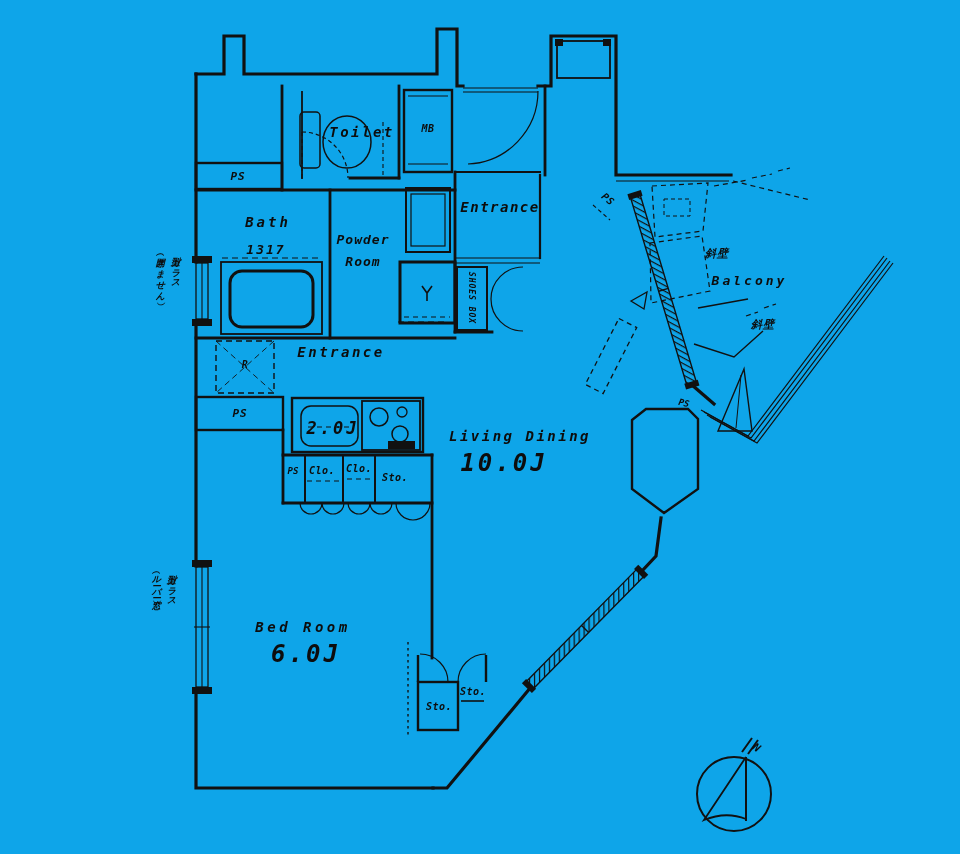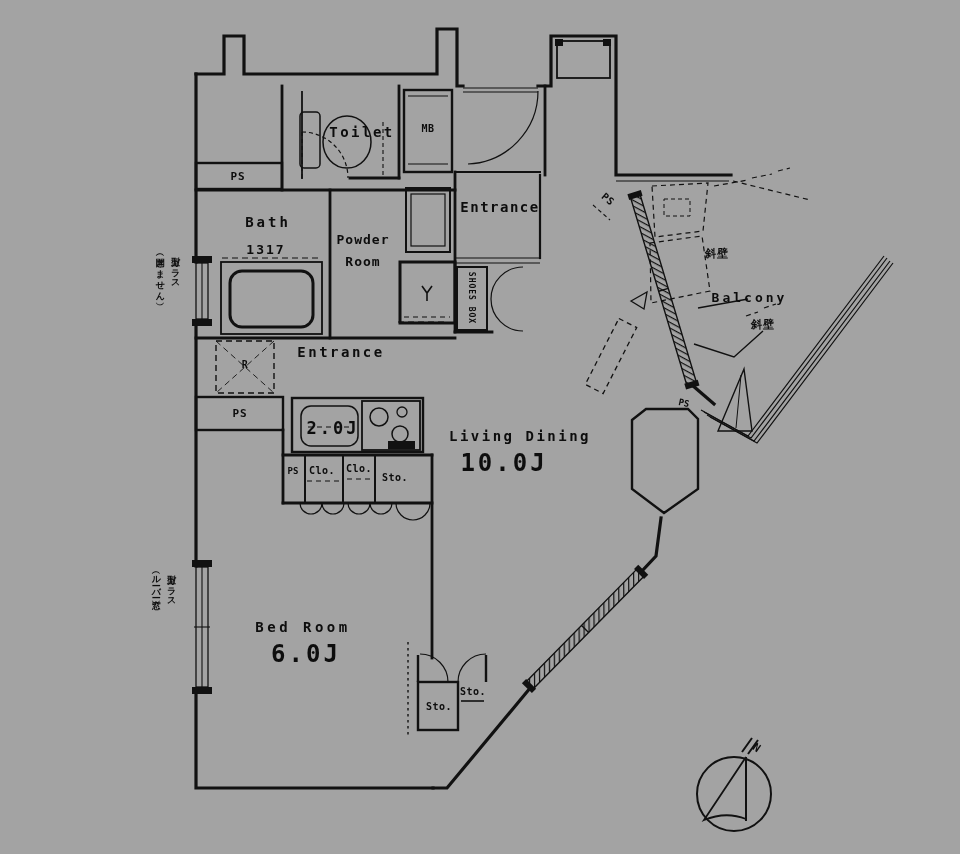--- a/index.html
+++ b/index.html
@@ -1,19 +1,19 @@
 <!DOCTYPE html>
 <html><head>
 <meta charset="utf-8">
 <style>
   html,body{margin:0;padding:0;background:#fff;}
   #plan{
-    position:relative;width:960px;height:854px;background:#a3a3a3;
+    position:relative;width:960px;height:854px;background:#0ea5e9;
     font-family:"DejaVu Sans Mono","Liberation Mono",monospace;
-    color:#0d0d0d;overflow:hidden;
+    color:#0d0d0d;overflow:hidden;font-style:italic;
   }
   #plan svg{position:absolute;left:0;top:0;}
   .lbl{
     position:absolute;font-weight:bold;white-space:nowrap;
     transform:translate(-50%,-50%);color:#0d0d0d;
     font-family:"DejaVu Sans Mono","Liberation Mono",monospace;
   }
   .f18{font-size:24px;letter-spacing:3px;}
   .f17{font-size:17px;letter-spacing:3px;margin-top:48px;}
   .f14{font-size:14px;letter-spacing:2.5px;}
@@ -243,21 +243,21 @@
 <div class="lbl f13" style="left:266px;top:249px;">1317</div>
 <div class="lbl f13" style="left:363px;top:239px;letter-spacing:1px;text-align:right;">Powder</div>
 <div class="lbl f13" style="left:363px;top:261px;letter-spacing:1px;">Room</div>
 <div class="lbl f14" style="left:500px;top:207px;letter-spacing:1.5px;">Entrance</div>
 <div class="lbl f14" style="left:341px;top:352px;">Entrance</div>
 <div class="lbl f17" style="left:333px;top:380px;">2.0J</div>
 <div class="lbl f14" style="left:520px;top:436px;">Living Dining</div>
 <div class="lbl f18" style="left:504px;top:463px;">10.0J</div>
 <div class="lbl f14" style="left:303px;top:627px;letter-spacing:3.5px;">Bed Room</div>
 <div class="lbl f18" style="left:306px;top:654px;">6.0J</div>
-<div class="lbl f13" style="left:729px;top:297px;letter-spacing:3px;padding-left:41px;">Balcony</div>
+<div class="lbl f13" style="left:729px;top:280px;letter-spacing:3px;padding-left:41px;">Balcony</div>
 
 <div class="lbl f11" style="left:238px;top:176px;">PS</div>
 <div class="lbl f11" style="left:240px;top:413px;">PS</div>
 <div class="lbl f9" style="left:293px;top:471px;">PS</div>
 <div class="lbl f10 rot40" style="left:608px;top:199px;">PS</div>
 <div class="lbl f9 rot12" style="left:684px;top:403px;">PS</div>
 <div class="lbl f10" style="left:428px;top:128px;">MB</div>
 <div class="lbl f10" style="left:245px;top:364px;">R</div>
 <div class="lbl f10" style="left:322px;top:470px;">Clo.</div>
 <div class="lbl f10" style="left:359px;top:468px;">Clo.</div>

